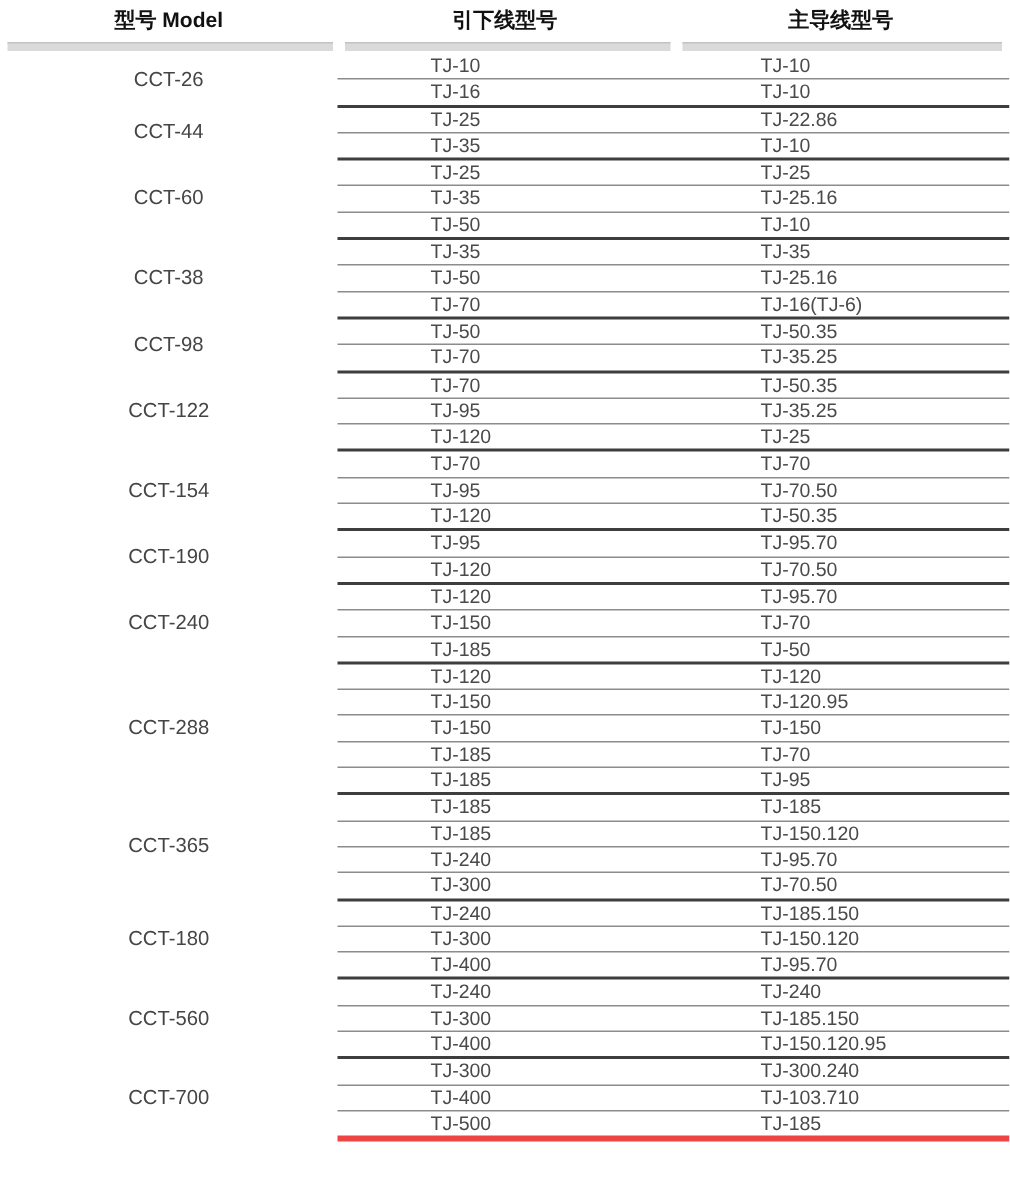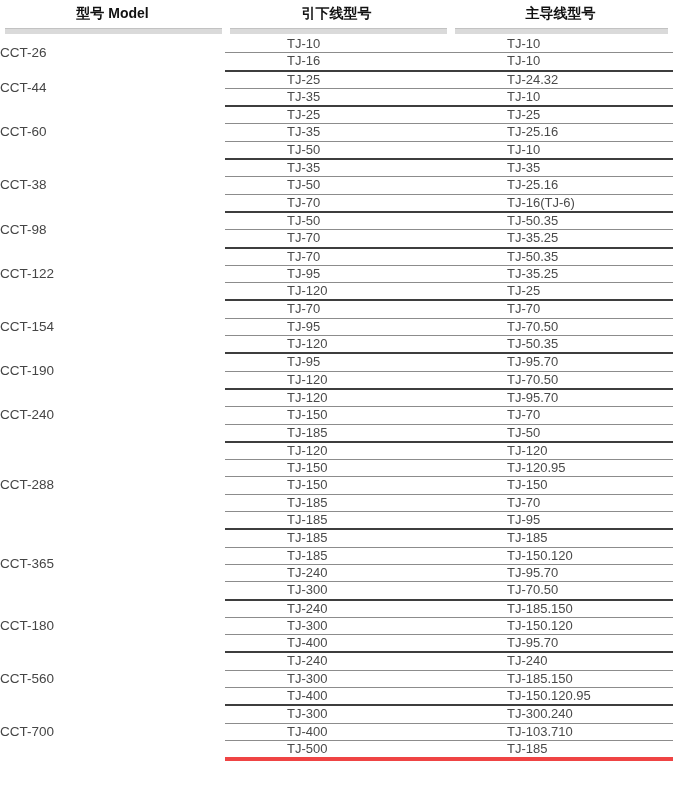--- a/index.html
+++ b/index.html
@@ -39,21 +39,21 @@
 
   table.spec-table {
     width: 673px; border-collapse: collapse; table-layout: fixed;
   }
   col.w1 { width: 225px; } col.w2 { width: 225px; } col.w3 { width: 223px; }
   td {
     height: 16.3px; line-height: 16.3px;
     padding: 0; font-size: 13px; color: #4a4a4a;
     vertical-align: middle; white-space: nowrap; overflow: hidden;
   }
-  td.model { text-align: left; font-size: 13.5px; color: #454545; }
+  td.model { text-align: center; font-size: 13.5px; color: #454545; }
   td.v1 { padding-left: 62px; }
   td.v2 { padding-left: 57px; }
   tr.mid td.v1, tr.mid td.v2 { border-bottom: 1px solid #8c8c8c; }
   tr.group-end td { border-bottom: 2px solid #3e3e3e; }
   tr.table-end td { border-bottom: 4px solid #ef4444; }
 </style>
 </head>
 <body>
 
 <div class="page">
@@ -83,21 +83,21 @@
           <td class="v1">TJ-10</td>
           <td class="v2">TJ-10</td>
         </tr>
         <tr class="group-end">
           <td class="v1">TJ-16</td>
           <td class="v2">TJ-10</td>
         </tr>
         <tr class="mid">
           <td class="model" rowspan="2">CCT-44</td>
           <td class="v1">TJ-25</td>
-          <td class="v2">TJ-24.32</td>
+          <td class="v2">TJ-22.86</td>
         </tr>
         <tr class="group-end">
           <td class="v1">TJ-35</td>
           <td class="v2">TJ-10</td>
         </tr>
         <tr class="mid">
           <td class="model" rowspan="3">CCT-60</td>
           <td class="v1">TJ-25</td>
           <td class="v2">TJ-25</td>
         </tr>

